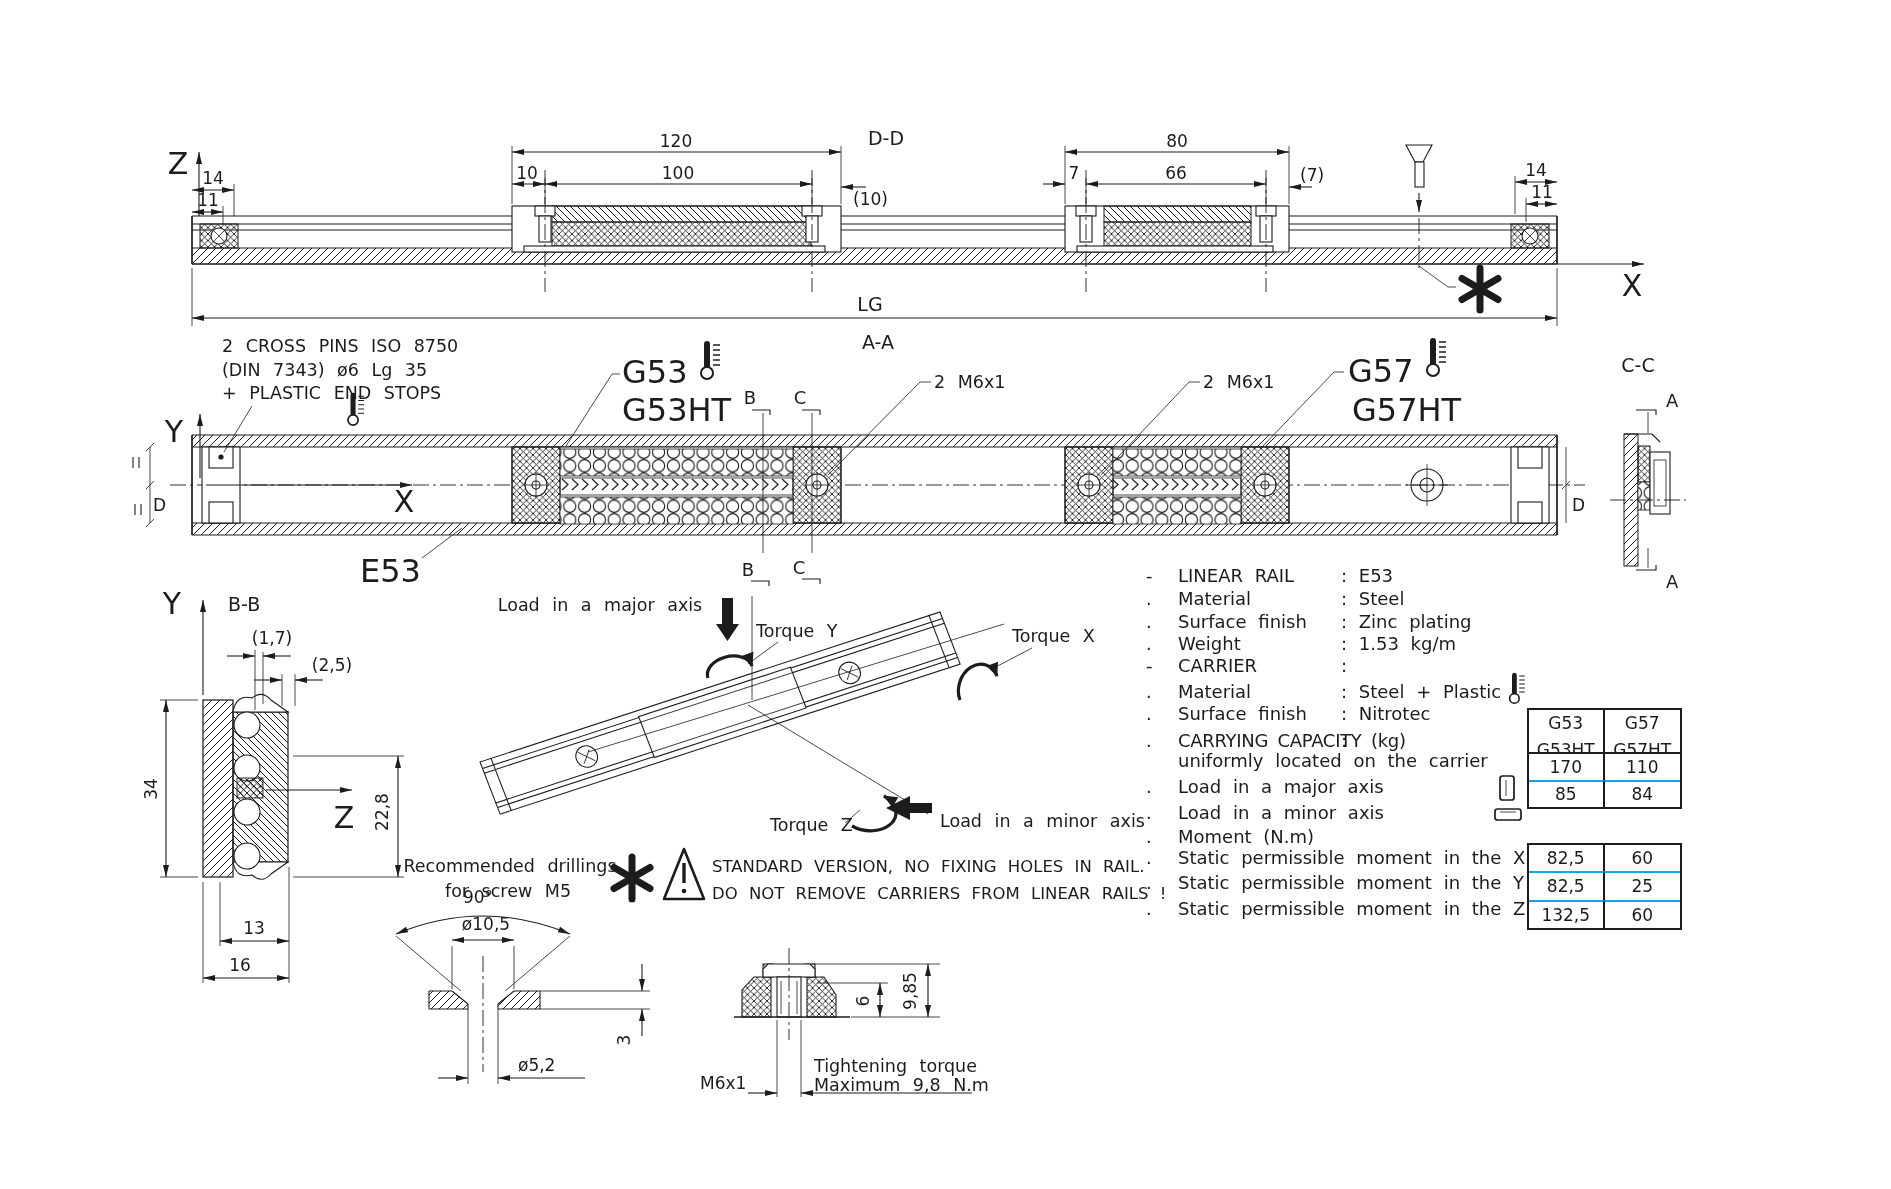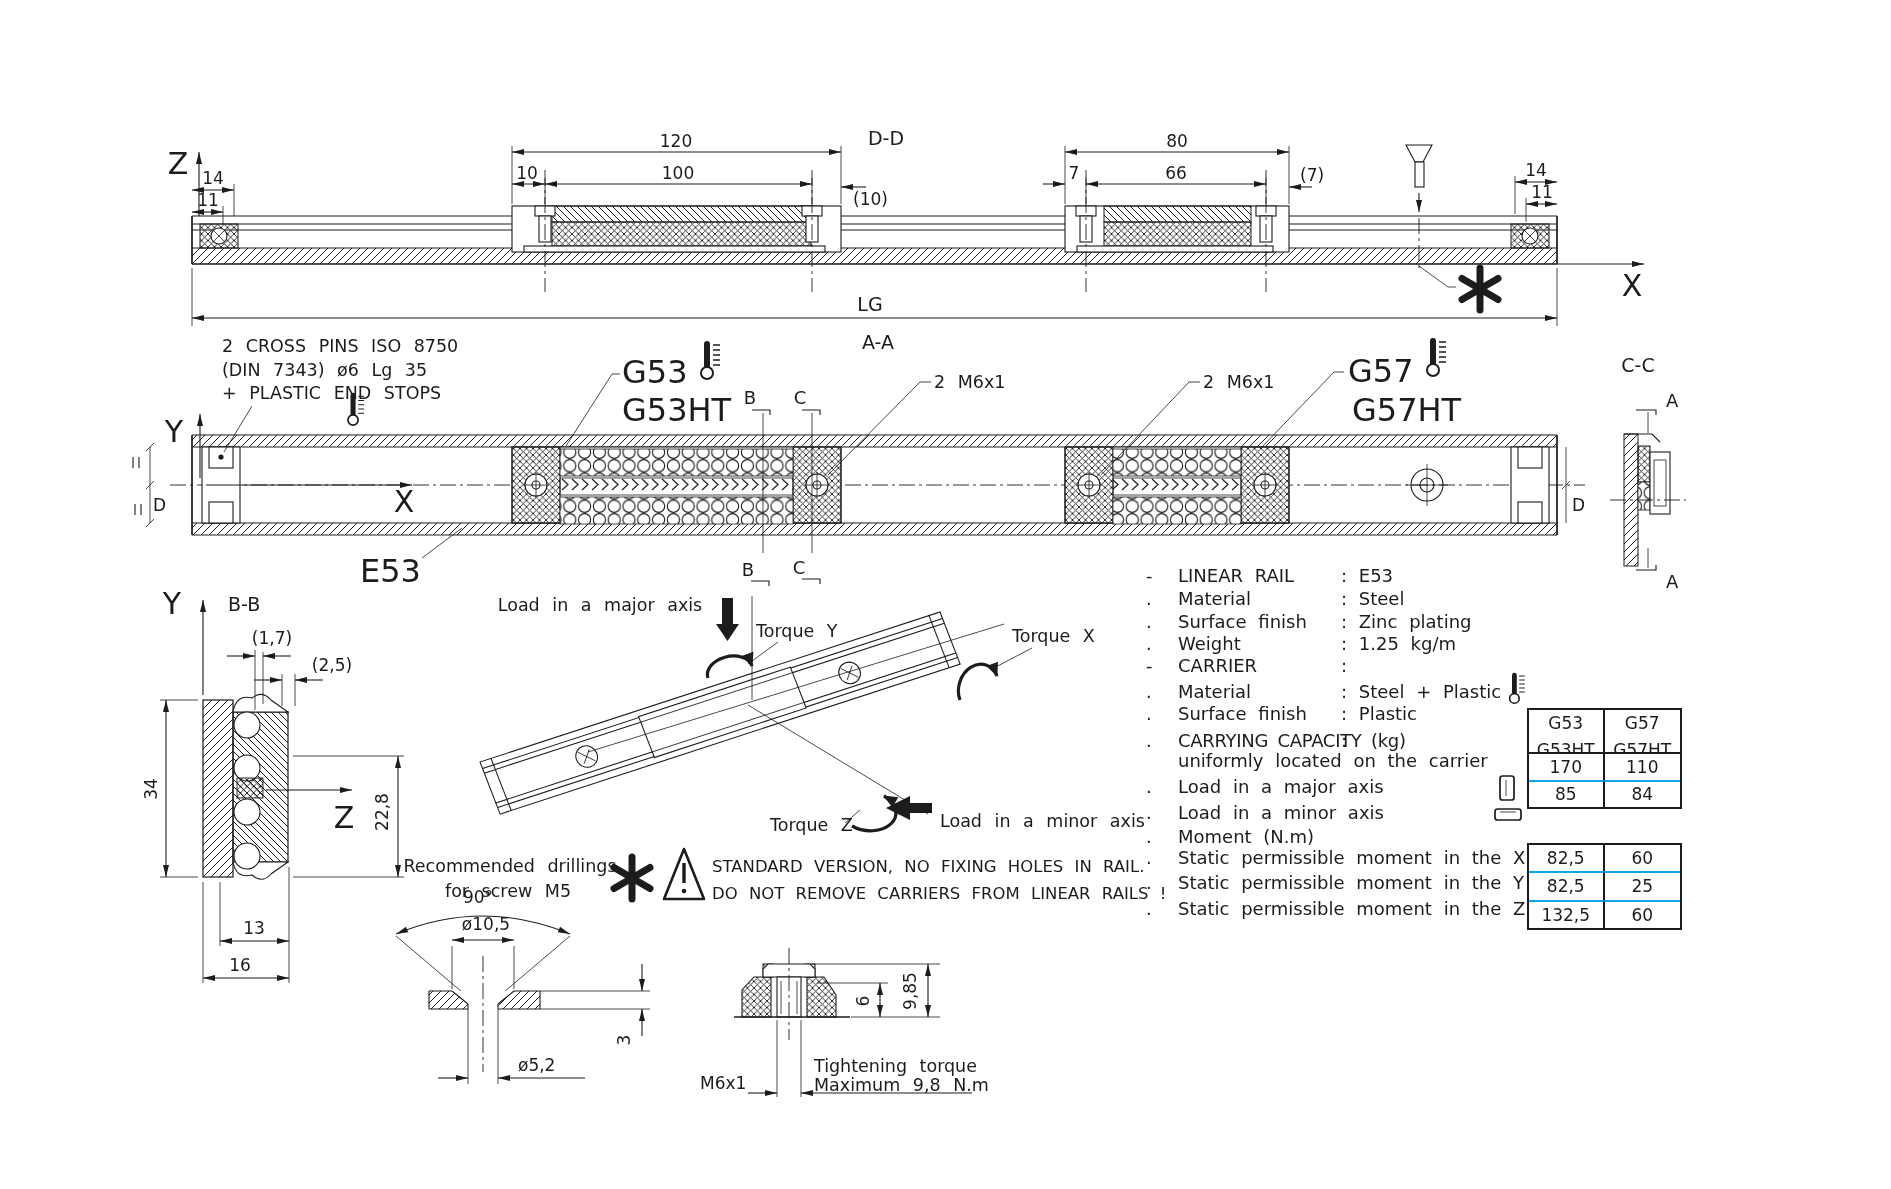--- a/index.html
+++ b/index.html
@@ -425,24 +425,24 @@
     <rect x="1495" y="809" width="26" height="11" rx="2.5" fill="#fff" stroke="#1c1c1c" stroke-width="1.7"></rect>
     <path class="lt" d="M1500,812 H1516"></path>
   </g>
 </g>
 </svg>
 
 <div>
   <div class="srow" style="top:565px"><span class="sb">-</span><span class="sl">LINEAR RAIL</span><span class="sv">: E53</span></div>
   <div class="srow" style="top:588px"><span class="sb">.</span><span class="sl">Material</span><span class="sv">: Steel</span></div>
   <div class="srow" style="top:611px"><span class="sb">.</span><span class="sl">Surface finish</span><span class="sv">: Zinc plating</span></div>
-  <div class="srow" style="top:633px"><span class="sb">.</span><span class="sl">Weight</span><span class="sv">: 1.25 kg/m</span></div>
+  <div class="srow" style="top:633px"><span class="sb">.</span><span class="sl">Weight</span><span class="sv">: 1.53 kg/m</span></div>
   <div class="srow" style="top:655px"><span class="sb">-</span><span class="sl">CARRIER</span><span class="sv">:</span></div>
   <div class="srow" style="top:681px"><span class="sb">.</span><span class="sl">Material</span><span class="sv">: Steel + Plastic</span></div>
-  <div class="srow" style="top:703px"><span class="sb">.</span><span class="sl">Surface finish</span><span class="sv">: Plastic</span></div>
+  <div class="srow" style="top:703px"><span class="sb">.</span><span class="sl">Surface finish</span><span class="sv">: Nitrotec</span></div>
   <div class="srow" style="top:730px"><span class="sb">.</span><span class="sl cond">CARRYING CAPACITY (kg)</span><span class="sv">:</span></div>
   <div class="srow" style="top:750px"><span class="sb"></span><span class="sl">uniformly located on the carrier</span><span class="sv"></span></div>
   <div class="srow" style="top:776px"><span class="sb">.</span><span class="sl">Load in a major axis</span></div>
   <div class="srow" style="top:802px"><span class="sb">.</span><span class="sl">Load in a minor axis</span></div>
   <div class="srow" style="top:826px"><span class="sb">.</span><span class="sl">Moment (N.m)</span></div>
   <div class="srow" style="top:847px"><span class="sb">.</span><span class="sl">Static permissible moment in the X direction</span></div>
   <div class="srow" style="top:872px"><span class="sb">.</span><span class="sl">Static permissible moment in the Y direction</span></div>
   <div class="srow" style="top:898px"><span class="sb">.</span><span class="sl">Static permissible moment in the Z direction</span></div>
 </div>
 

